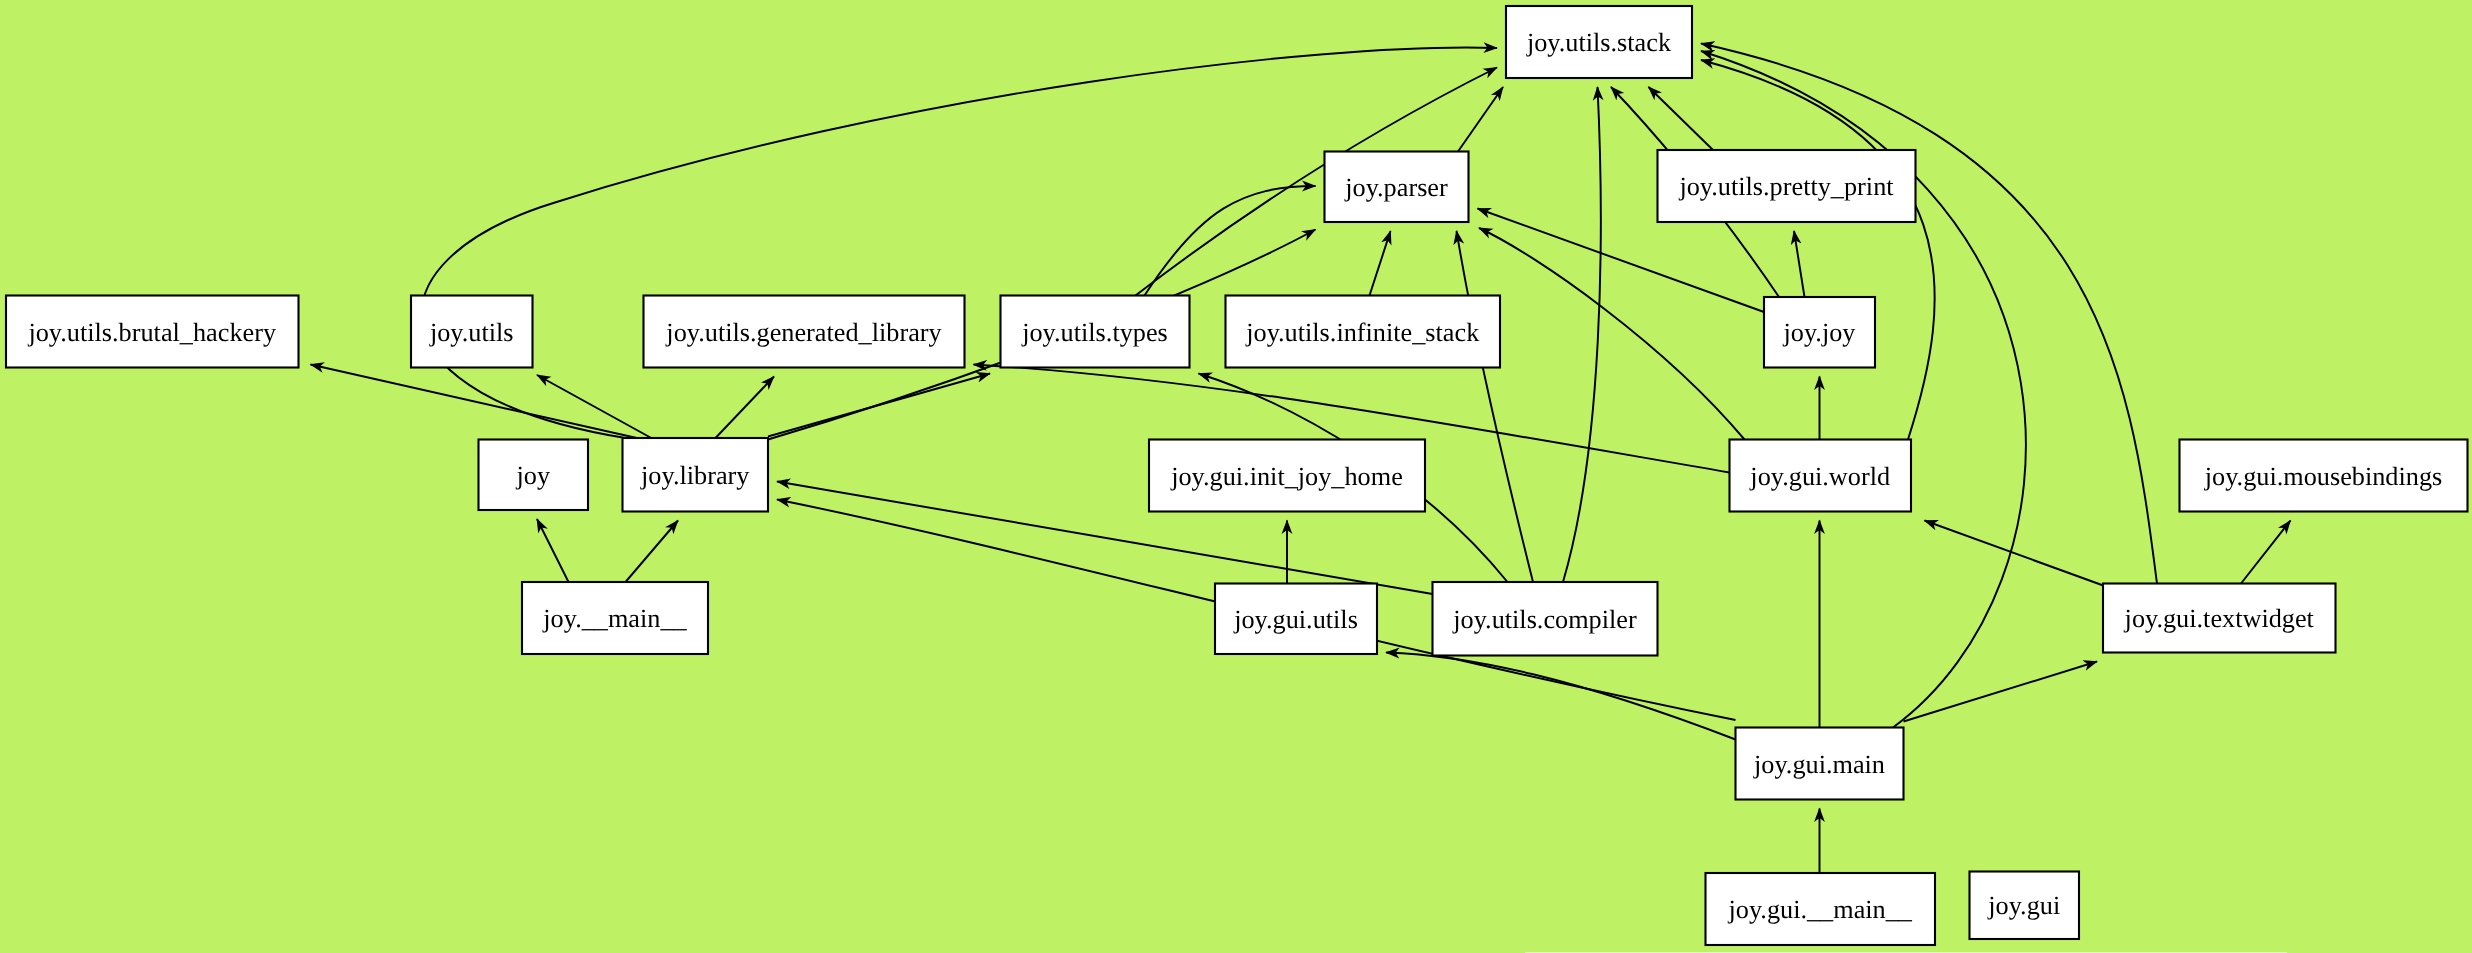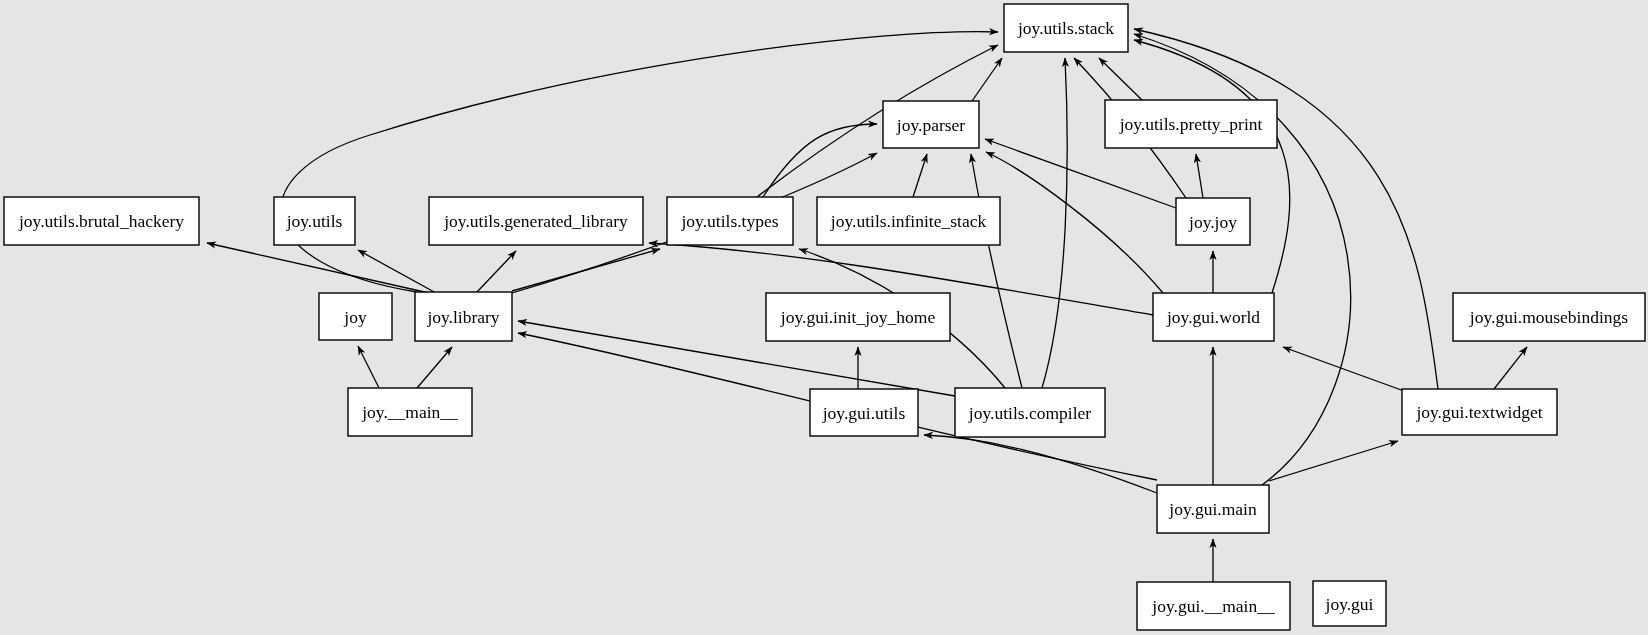--- a/index.html
+++ b/index.html
@@ -1,16 +1,16 @@
 <!DOCTYPE html>
 <html><head>
 <meta charset="utf-8">
 <style>
   html,body{margin:0;padding:0;background:#ffffff;}
-  .canvas{position:relative;width:1648px;height:635px;background:#e5e5e5;overflow:hidden;}
+  .canvas{position:relative;width:1648px;height:635px;background:#bef264;overflow:hidden;}
   svg{display:block;}
   .node-rect{fill:#ffffff;stroke:#000000;stroke-width:1.4;}
   .node-label{font-family:"Liberation Serif","DejaVu Serif",serif;font-size:17.5px;fill:#000000;}
   .edge-path{fill:none;stroke:#000000;stroke-width:1.3;}
 </style>
 </head>
 <body>
 
 <div class="canvas">
   <svg id="graph-svg" width="1648" height="635" viewBox="0 0 1648 635">

